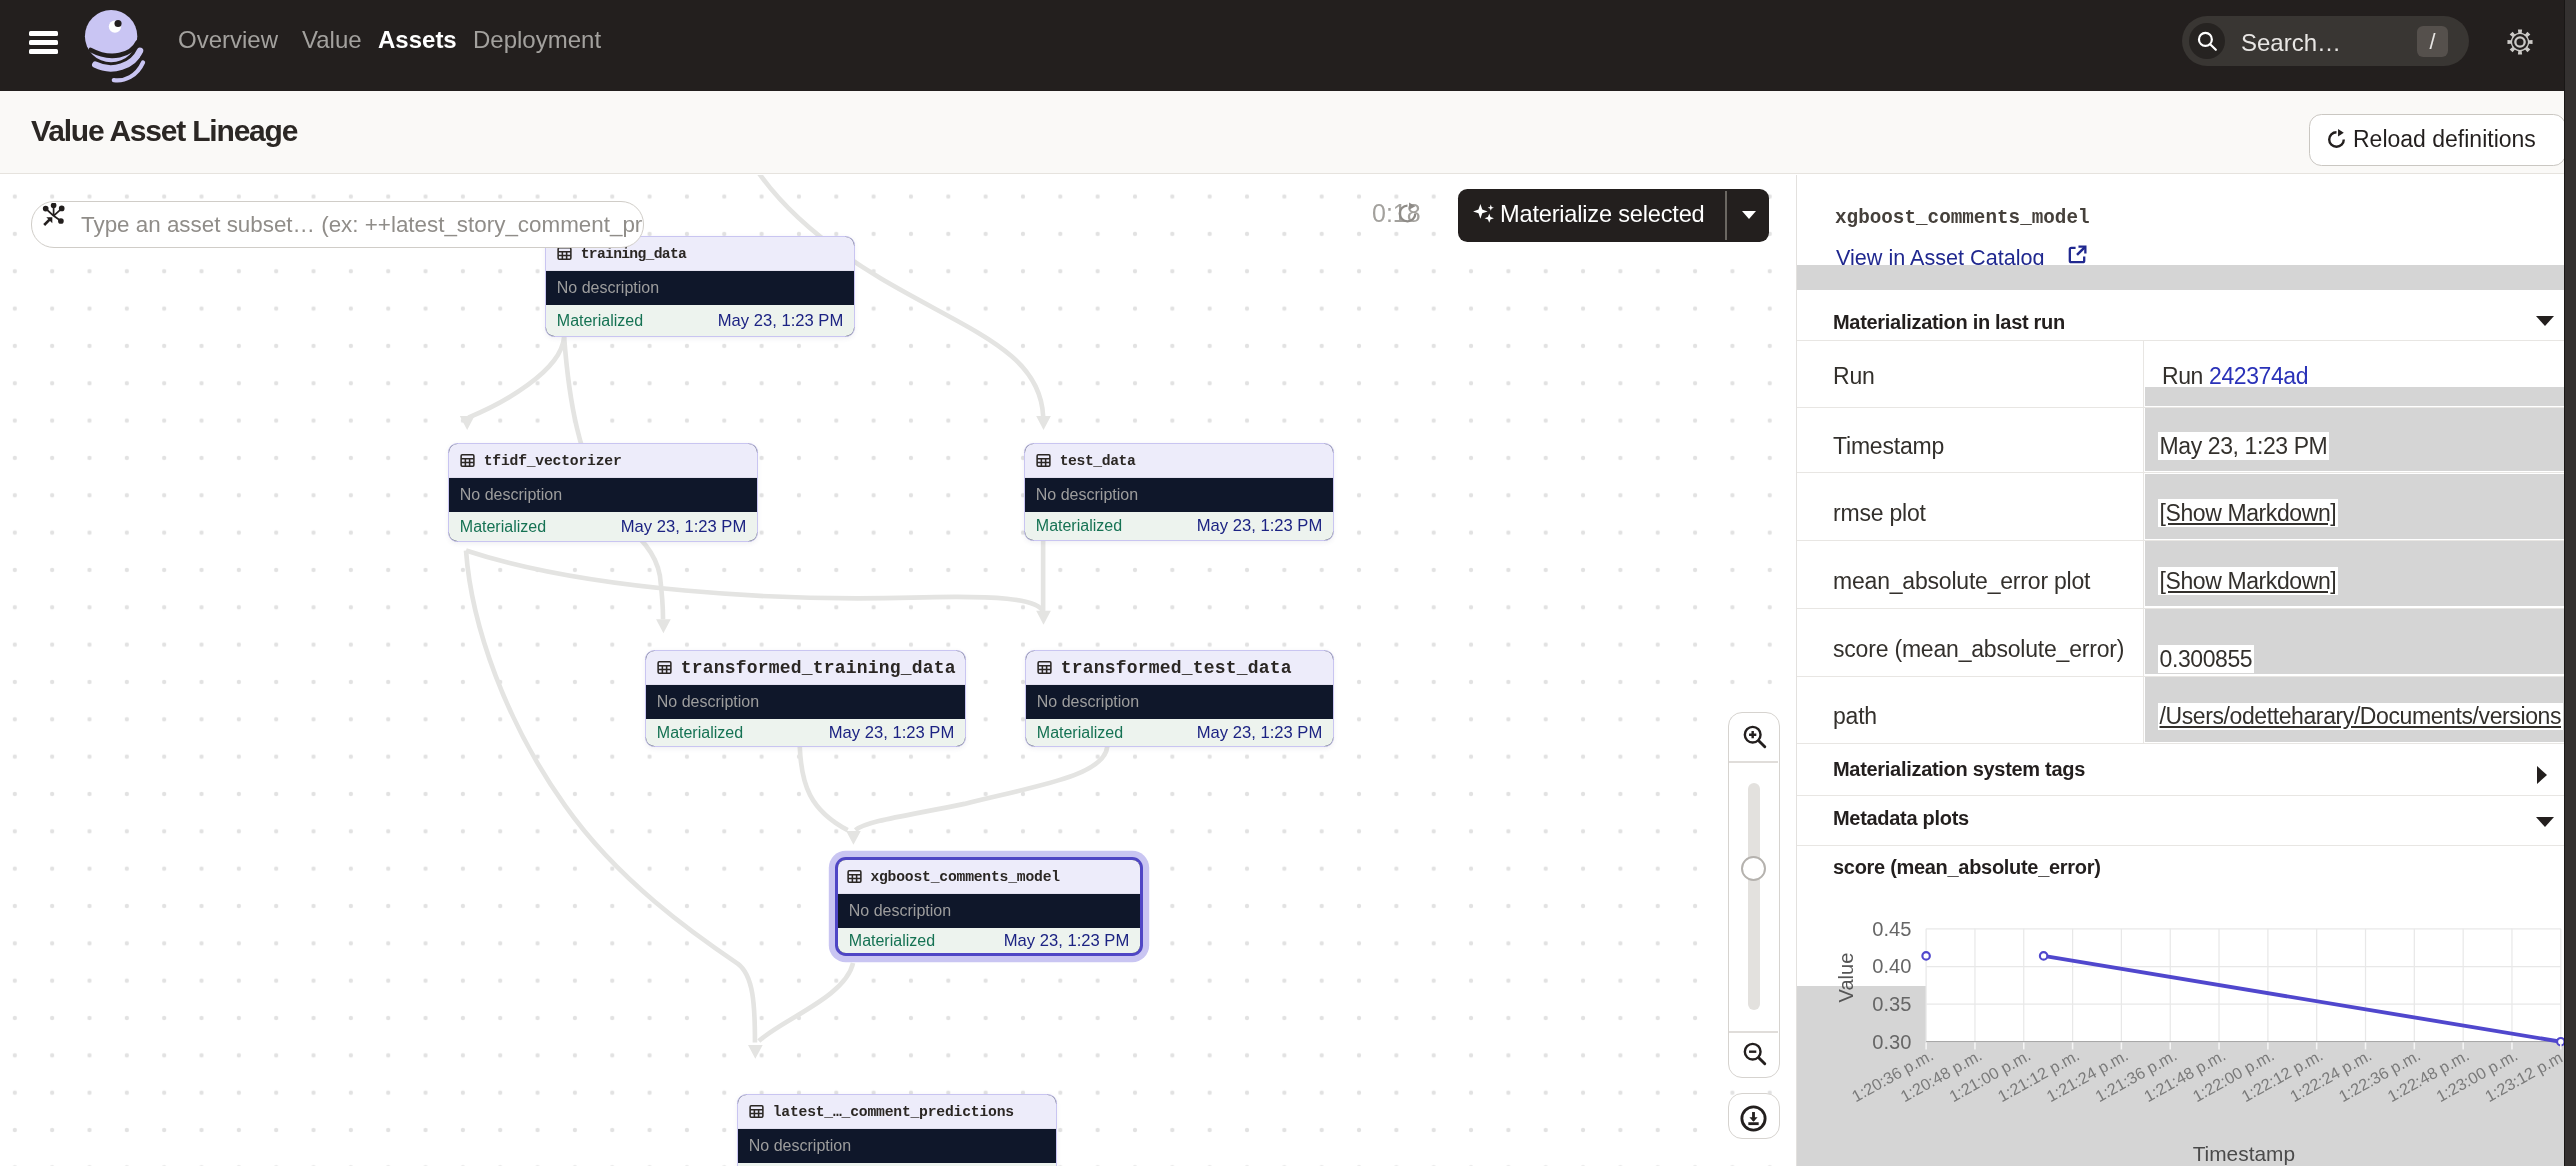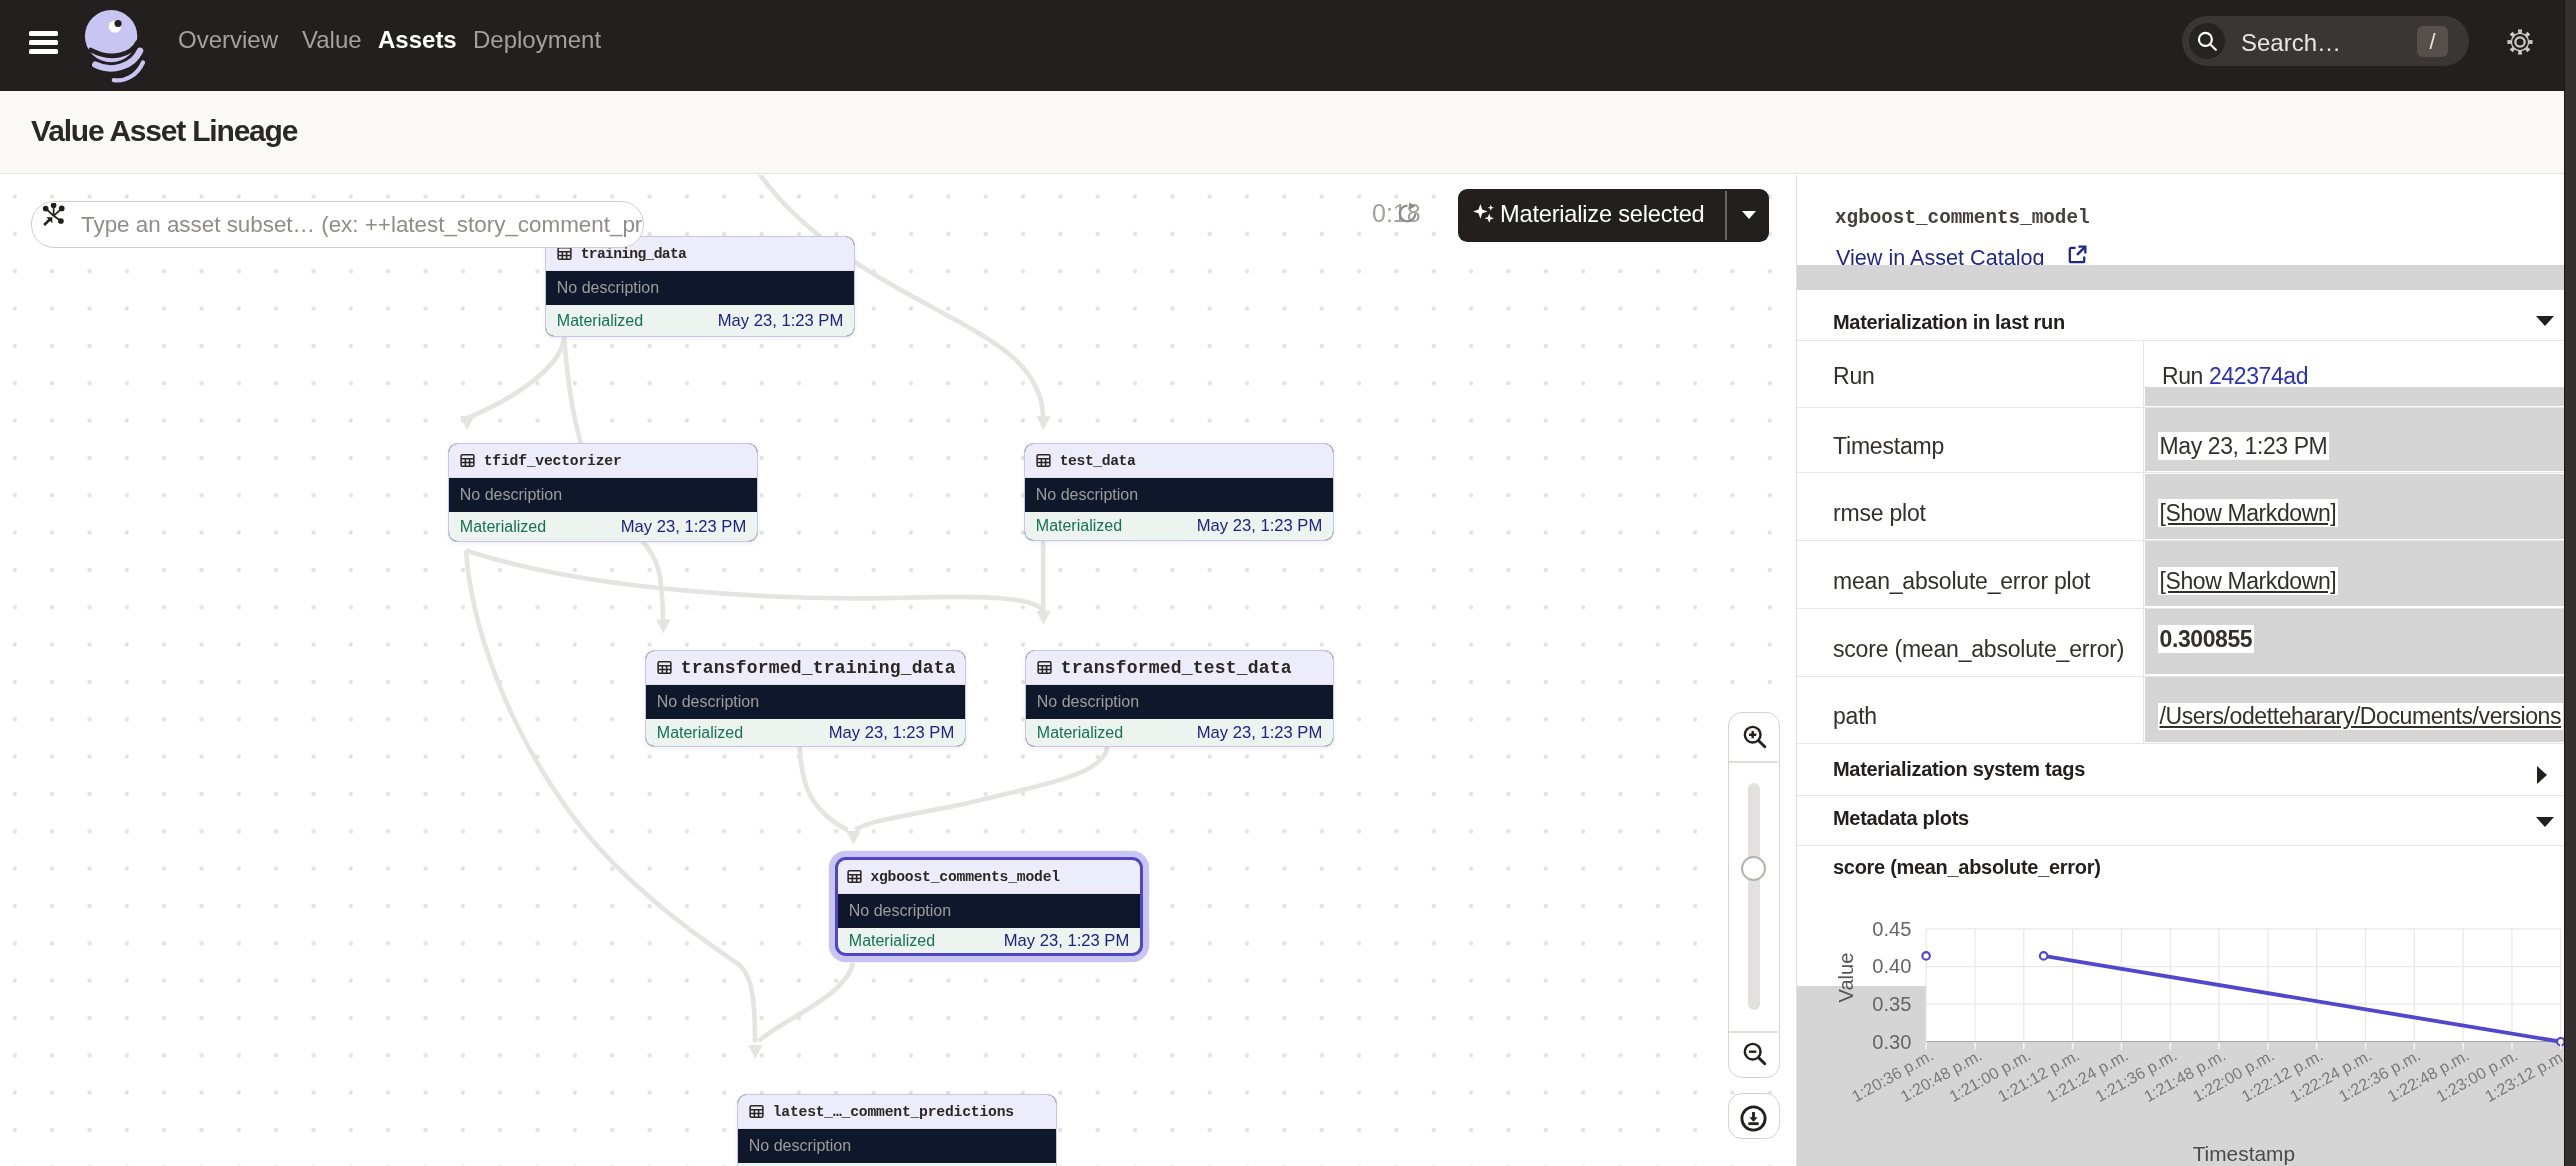--- a/index.html
+++ b/index.html
@@ -219,20 +219,28 @@
     </svg>
     <div id="searchtext" class="abs">Search…</div>
     <div id="slashkey" class="abs">/</div>
     <svg class="abs" style="left:2506px;top:28px" width="28" height="28" viewBox="0 0 24 24">
       <path fill-rule="evenodd" fill="#cbc9c6" d="M 10.20,1.25 L 13.80,1.25 L 13.46,4.13 L 16.53,5.41 L 18.33,3.13 L 20.87,5.67 L 18.59,7.47 L 19.87,10.54 L 22.75,10.20 L 22.75,13.80 L 19.87,13.46 L 18.59,16.53 L 20.87,18.33 L 18.33,20.87 L 16.53,18.59 L 13.46,19.87 L 13.80,22.75 L 10.20,22.75 L 10.54,19.87 L 7.47,18.59 L 5.67,20.87 L 3.13,18.33 L 5.41,16.53 L 4.13,13.46 L 1.25,13.80 L 1.25,10.20 L 4.13,10.54 L 5.41,7.47 L 3.13,5.67 L 5.67,3.13 L 7.47,5.41 L 10.54,4.13 Z M 12,18.8 A 6.8,6.8 0 1 0 12,5.2 A 6.8,6.8 0 1 0 12,18.8 Z M 12,17 A 5,5 0 1 0 12,7 A 5,5 0 1 0 12,17 Z M 12,15 A 3,3 0 1 0 12,9 A 3,3 0 1 0 12,15 Z"></path>
     </svg>
   </div>
 
   <div id="pagehead" class="abs">
     <div id="pagetitle" class="abs">Value Asset Lineage</div>
+    <div id="reloadbtn" class="abs">
+      <svg class="abs" style="left:14px;top:12.4px" width="25" height="25" viewBox="0 0 24 24">
+        <path d="M 12,5 A 7,7 0 1 0 19,12" stroke="#231f1e" stroke-width="2.3" fill="none"></path>
+        <path d="M 19,5 L 19,12 L 12,12" stroke="none" fill="none"></path>
+        <path d="M 13.5,2 L 19,5.5 L 13.5,9 Z" fill="#231f1e"></path>
+      </svg>
+      <div id="reloadtext" class="abs">Reload definitions</div>
+    </div>
   </div>
 
   <div class="abs" style="left:31px;top:201px;width:613px;height:47px;background:#fff;border:1.5px solid #d0cdc8;border-radius:23px;">
     <svg class="abs" style="left:9.3px;top:0.8px" width="24" height="24" viewBox="0 0 24 24" stroke="#231f1e" stroke-width="1.7" fill="#231f1e">
       <path d="M 12.6,12.8 L 12.6,2.5 M 12.6,12.8 L 5.2,6 M 12.6,12.8 L 20.3,5.8 M 12.6,12.8 L 19.6,17.8" fill="none"></path>
       <circle cx="12.6" cy="2.3" r="2"></circle>
         <circle cx="4.7" cy="5.6" r="2"></circle>
         <circle cx="20.7" cy="5.4" r="2"></circle>
         <circle cx="19.9" cy="18" r="2"></circle>
       <path d="M 3.2,22 L 9.8,15.4" stroke-width="2.6" fill="none"></path>
@@ -304,21 +312,21 @@
     <div class="graycell" style="left:348px;top:212px;width:422px;height:18.5px;"></div>
     <div class="graycell" style="left:348px;top:233px;width:422px;height:63px;"></div>
     <div class="graycell" style="left:348px;top:299px;width:422px;height:65px;"></div>
     <div class="graycell" style="left:348px;top:366px;width:422px;height:65px;"></div>
     <div class="graycell" style="left:348px;top:434px;width:422px;height:65px;"></div>
     <div class="graycell" style="left:348px;top:502px;width:422px;height:65px;"></div>
     <div class="abs" style="left:365px;top:188px;font-size:23px;color:#33302c;letter-spacing:-0.4px;">Run <span style="color:#2a32b8">242374ad</span></div>
     <div class="abs" style="left:361px;top:258px;font-size:23px;color:#33302c;letter-spacing:-0.4px;"><span style="background:#fff;padding:0.8px 1.5px;">May 23, 1:23 PM</span></div>
     <div class="abs" style="left:361px;top:325px;font-size:23px;color:#33302c;letter-spacing:-0.4px;"><span style="background:#fff;padding:0.8px 1.5px;text-decoration:underline;">[Show Markdown]</span></div>
     <div class="abs" style="left:361px;top:393px;font-size:23px;color:#33302c;letter-spacing:-0.4px;"><span style="background:#fff;padding:0.8px 1.5px;text-decoration:underline;">[Show Markdown]</span></div>
-    <div class="abs" style="left:361px;top:451px;font-size:23px;color:#33302c;letter-spacing:-0.4px;font-weight:bold;"><span style="background:#fff;padding:0.8px 1.5px;">0.300855</span></div>
+    <div class="abs" style="left:361px;top:471px;font-size:23px;color:#33302c;letter-spacing:-0.4px;"><span style="background:#fff;padding:0.8px 1.5px;">0.300855</span></div>
     <div class="abs" style="left:361px;top:528px;font-size:23px;color:#33302c;letter-spacing:-0.4px;white-space:nowrap;overflow:hidden;width:405px;"><span style="background:#fff;padding:0.8px 1.5px;text-decoration:underline;">/Users/odetteharary/Documents/versions</span></div>
     <div class="sbrow-sep" style="top:232px;"></div>
     <div class="sbrow-sep" style="top:297px;"></div>
     <div class="sbrow-sep" style="top:365px;"></div>
     <div class="sbrow-sep" style="top:433px;"></div>
     <div class="sbrow-sep" style="top:501px;"></div>
     <div class="sbrow-sep" style="top:568px;"></div>
 
     <div class="sechead" style="top:583px;">Materialization system tags</div>
     <div class="abs" style="left:740px;top:591px;width:0;height:0;border-top:9.3px solid transparent;border-bottom:9.3px solid transparent;border-left:10.8px solid #231f1e;"></div>

